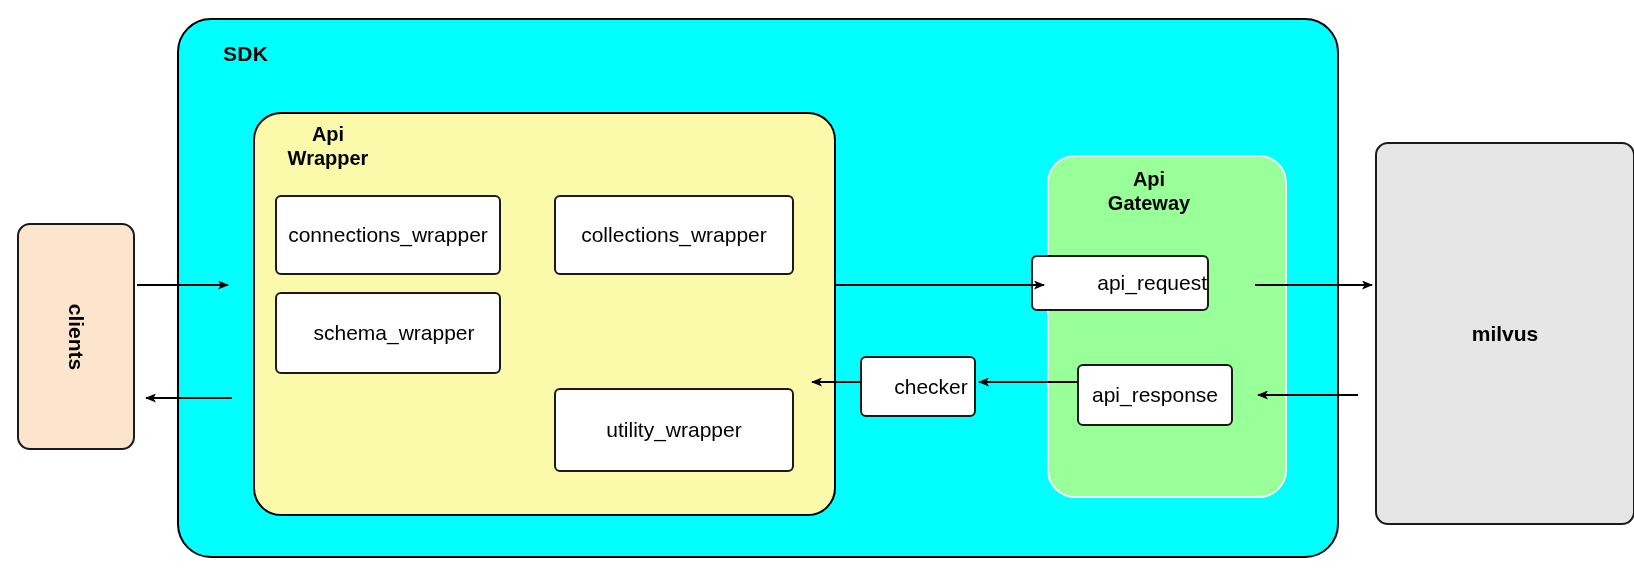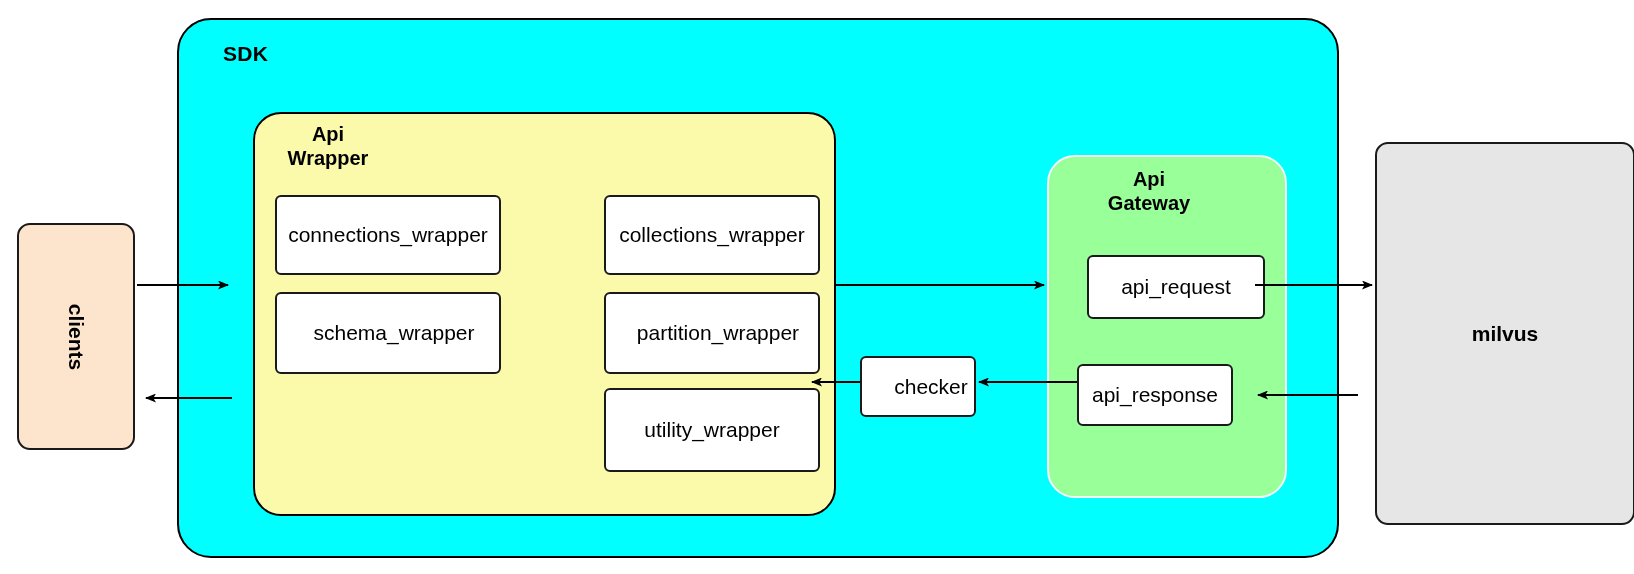--- a/index.html
+++ b/index.html
@@ -94,27 +94,27 @@
   .box-white {
     background: #FFFFFF;
     border: 2px solid #1a1a1a;
     border-radius: 6px;
     font-size: 21px;
     color: #000000;
   }
 
   
   .w-col-l { left: 275px; width: 226px; }
-  .w-col-r { left: 604px; width: 216px; }
+  .w-col-r { left: 554px; width: 240px; }
   .w-row-1 { top: 195px; height: 80px; }
   .w-row-2 { top: 292px; height: 82px; padding-left: 12px; }
   .w-row-3 { top: 388px; height: 84px; }
 
   
-  .box-api-request  { left: 1087px; top: 255px; width: 178px; height: 64px; }
+  .box-api-request  { left: 1031px; top: 255px; width: 178px; height: 56px; justify-content: flex-end; }
   .box-api-response { left: 1077px; top: 364px; width: 156px; height: 62px; }
   .box-checker      { left: 860px;  top: 356px; width: 116px; height: 61px; padding-left: 26px; }
 
   
   .box-clients {
     left: 17px;
     top: 223px;
     width: 118px;
     height: 227px;
     background: #FCE4CD;
@@ -176,23 +176,20 @@
 
   <div class="node box-white w-col-l w-row-1">
     <span>connections_wrapper</span>
   </div>
   <div class="node box-white w-col-r w-row-1">
     <span>collections_wrapper</span>
   </div>
   <div class="node box-white w-col-l w-row-2">
     <span>schema_wrapper</span>
   </div>
-  <div class="node box-white w-col-r w-row-2">
-    <span>partition_wrapper</span>
-  </div>
   <div class="node box-white w-col-r w-row-3">
     <span>utility_wrapper</span>
   </div>
 
   <div class="node box-white box-api-request">
     <span>api_request</span>
   </div>
   <div class="node box-white box-api-response">
     <span>api_response</span>
   </div>

